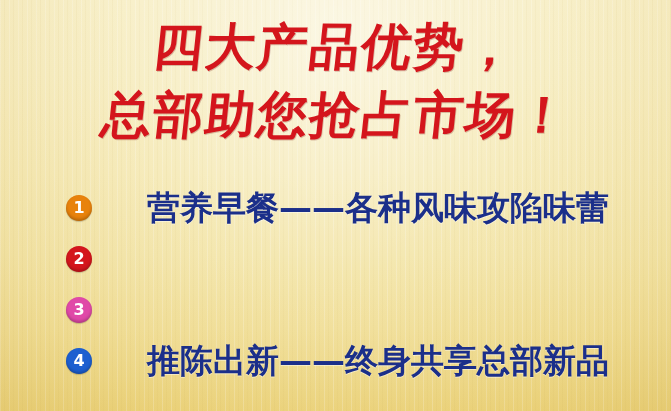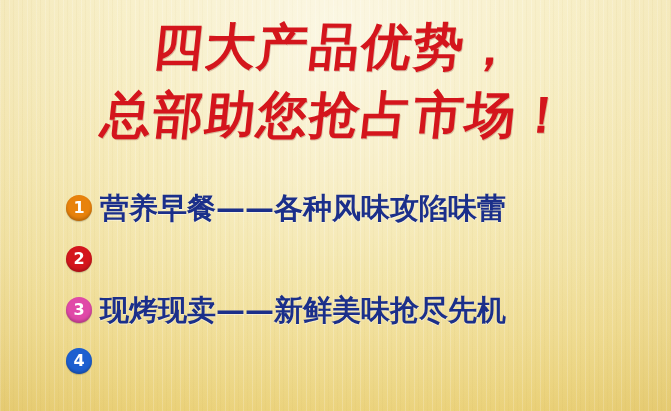--- a/index.html
+++ b/index.html
@@ -114,26 +114,27 @@
     font-size: 16px;
     font-weight: bold;
     line-height: 26px;
     text-align: center;
     box-shadow: inset 0 -2px 3px rgba(0,0,0,0.22), 0 1px 1px rgba(0,0,0,0.18);
   }
   .bullet-text {
     flex: 1 1 auto;
     font-family: "DejaVu Serif", serif;
     font-weight: bold;
-    font-size: 29px;
+    font-size: 33px;
     line-height: 34px;
     color: #1b2f8a;
     letter-spacing: 0px;
     white-space: nowrap;
     text-shadow: 0 1px 0 rgba(255,255,255,0.45);
+    text-align: right;
   }
 </style>
 </head>
 <body>
 
 <div class="poster">
   <div class="content">
 
     <div class="headline headline-line1" style="color: rgb(212, 21, 28);">四大产品优势，</div>
     <div class="headline headline-line2" style="color: rgb(212, 21, 28);">总部助您抢占市场！</div>
@@ -144,22 +145,22 @@
         <span class="bullet-badge" style="background: rgb(232, 130, 12);">1</span>
         <span class="bullet-text" style="color: rgb(27, 47, 138);">营养早餐——各种风味攻陷味蕾</span>
       </div>
 
       <div class="bullet-row">
         <span class="bullet-badge" style="background: rgb(212, 21, 28);">2</span>
       </div>
 
       <div class="bullet-row">
         <span class="bullet-badge" style="background: rgb(224, 73, 168);">3</span>
-        <span class="bullet-text" style="color: rgb(27, 47, 138);">现烤现卖——新鲜美味抢尽先机</span>
       </div>
 
       <div class="bullet-row">
         <span class="bullet-badge" style="background: rgb(29, 95, 208);">4</span>
+        <span class="bullet-text" style="color: rgb(27, 47, 138);">推陈出新——终身共享总部新品</span>
       </div>
 
     </div>
   </div>
 </div>
 
 </body></html>

